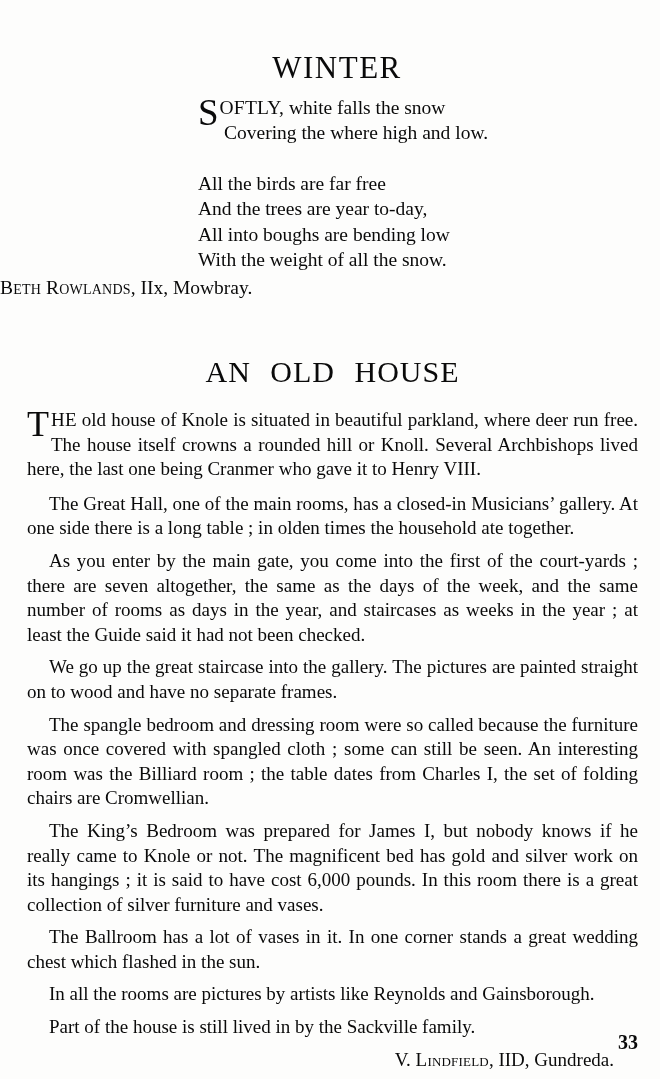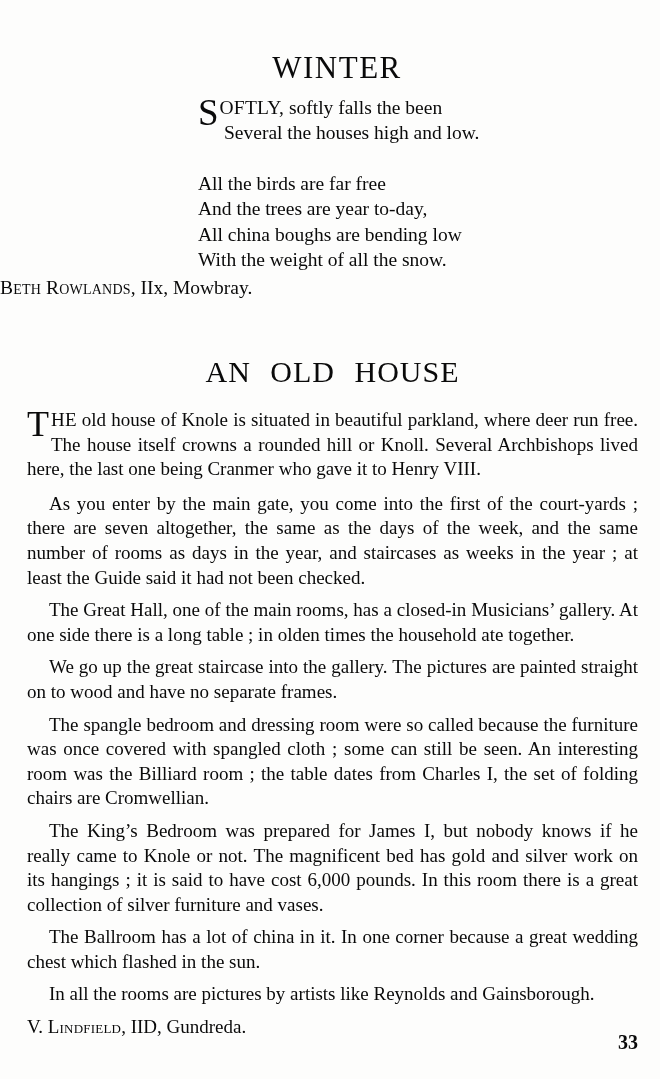--- a/index.html
+++ b/index.html
@@ -103,20 +103,21 @@
   .dropcap-t {
     float: left;
     font-size: 36px;
     line-height: 29px;
     margin: 2px 2px 0 0;
     font-weight: 400;
   }
   .attrib-article {
     margin: 6px 0 0 0;
     padding-right: 24px;
+    text-align: right;
     font-size: 19px;
     line-height: 24px;
   }
 
   
   .folio {
     position: absolute;
     right: 22px;
     bottom: 25px;
     font-size: 20px;
@@ -125,45 +126,46 @@
 </style>
 </head>
 <body>
 
 <div class="page">
 
   <section class="poem-section">
     <h1 class="poem-title">WINTER</h1>
 
     <div class="poem-body">
-      <div class="poem-line"><span class="dropcap-s">S</span><span class="smallcaps">OFTLY,</span><span> softly falls the been</span></div>
-      <div class="poem-line indent-1">Several the houses high and low.</div>
+      <div class="poem-line"><span class="dropcap-s">S</span><span class="smallcaps">OFTLY,</span><span> white falls the snow</span></div>
+      <div class="poem-line indent-1">Covering the where high and low.</div>
 
       <div class="stanza-gap"></div>
 
       <div class="poem-line">All the birds are far free</div>
       <div class="poem-line">And the trees are year to-day,</div>
-      <div class="poem-line">All china boughs are bending low</div>
+      <div class="poem-line">All into boughs are bending low</div>
       <div class="poem-line">With the weight of all the snow.</div>
     </div>
 
     <p class="attrib-poem"><span class="smallcaps">Beth Rowlands</span><span>, IIx, Mowbray.</span></p>
   </section>
 
   <section class="article-section">
     <h1 class="article-title">AN OLD HOUSE</h1>
 
     <p class="para first"><span class="dropcap-t">T</span><span class="smallcaps">HE</span><span> old house of Knole is situated in beautiful parkland, where deer run free.  The house itself crowns a rounded hill or Knoll. Several Archbishops lived here, the last one being Cranmer who gave it to Henry VIII.</span></p>
 
+    <p class="para">The Great Hall, one of the main rooms, has a closed-in Musicians’ gallery.  At one side there is a long table ;  in olden times the household ate together.</p>
     <p class="para">As you enter by the main gate, you come into the first of the court-yards ; there are seven altogether, the same as the days of the week, and the same number of rooms as days in the year, and staircases as weeks in the year ;  at least the Guide said it had not been checked.</p>
-    <p class="para">The Great Hall, one of the main rooms, has a closed-in Musicians’ gallery.  At one side there is a long table ;  in olden times the household ate together.</p>
     <p class="para">We go up the great staircase into the gallery.  The pictures are painted straight on to wood and have no separate frames.</p>
     <p class="para">The spangle bedroom and dressing room were so called because the furniture was once covered with spangled cloth ;  some can still be seen.  An interesting room was the Billiard room ;  the table dates from Charles I, the set of folding chairs are Cromwellian.</p>
     <p class="para">The King’s Bedroom was prepared for James I, but nobody knows if he really came to Knole or not.  The magnificent bed has gold and silver work on its hangings ;  it is said to have cost 6,000 pounds. In this room there is a great collection of silver furniture and vases.</p>
-    <p class="para">The Ballroom has a lot of china in it.  In one corner because a great wedding chest which flashed in the sun.</p>
+    <p class="para">The Ballroom has a lot of vases in it.  In one corner stands a great wedding chest which flashed in the sun.</p>
     <p class="para">In all the rooms are pictures by artists like Reynolds and Gainsborough.</p>
+    <p class="para">Part of the house is still lived in by the Sackville family.</p>
 
     <p class="attrib-article"><span>V. </span><span class="smallcaps">Lindfield</span><span>, IID, Gundreda.</span></p>
   </section>
 
   <div class="folio">33</div>
 
 </div>
 
 </body></html>

